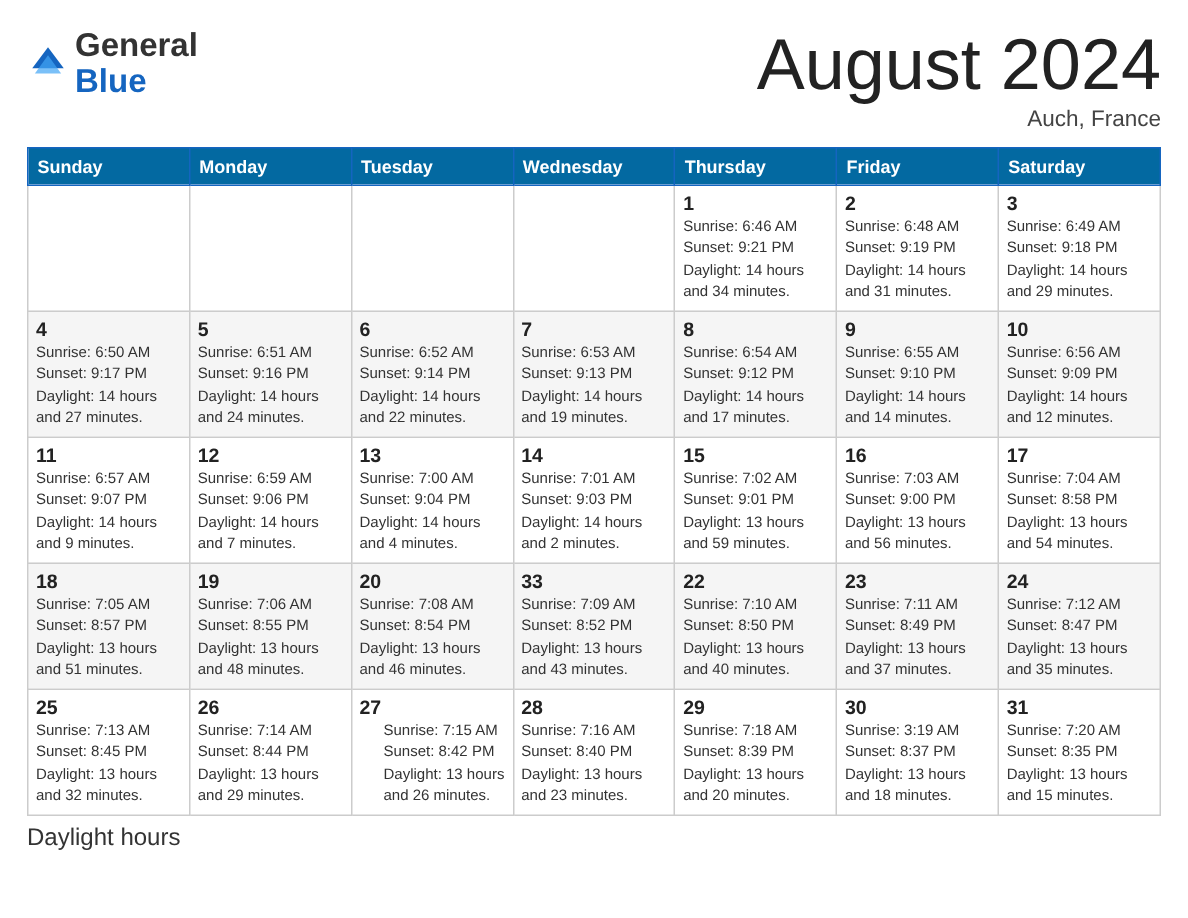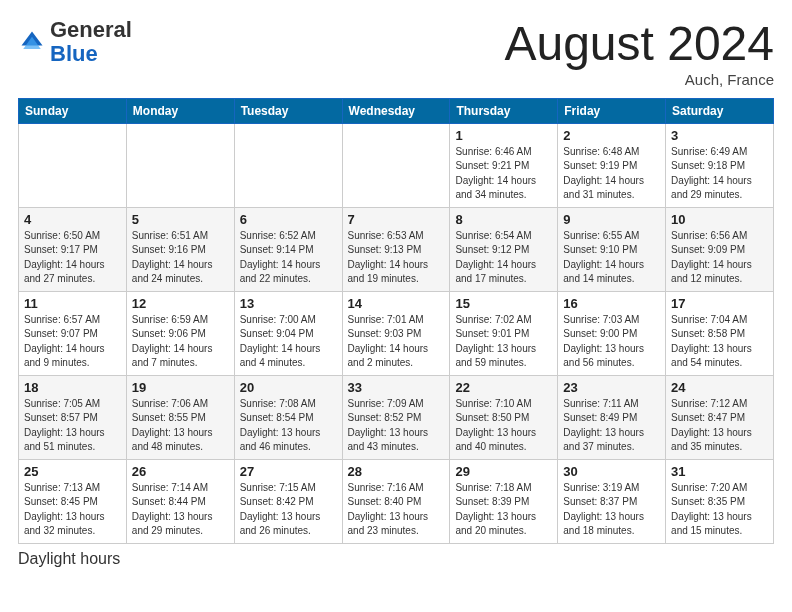--- a/index.html
+++ b/index.html
@@ -295,21 +295,21 @@
 Daylight: 13 hours and 32 minutes.</div>
           </td>
           <td>
             <div class="day-number">26</div>
             <div class="day-info" style="white-space: pre-line;">Sunrise: 7:14 AM
 Sunset: 8:44 PM
 Daylight: 13 hours and 29 minutes.</div>
           </td>
           <td>
             <div class="day-number">27</div>
-            <div class="day-info" style="white-space: pre-line;">Sunrise: 7:15 AM
+            <div class="day-info" style="white-space: pre-line; margin-left: 16px;">Sunrise: 7:15 AM
 Sunset: 8:42 PM
 Daylight: 13 hours and 26 minutes.</div>
           </td>
           <td>
             <div class="day-number">28</div>
             <div class="day-info" style="white-space: pre-line;">Sunrise: 7:16 AM
 Sunset: 8:40 PM
 Daylight: 13 hours and 23 minutes.</div>
           </td>
           <td>

